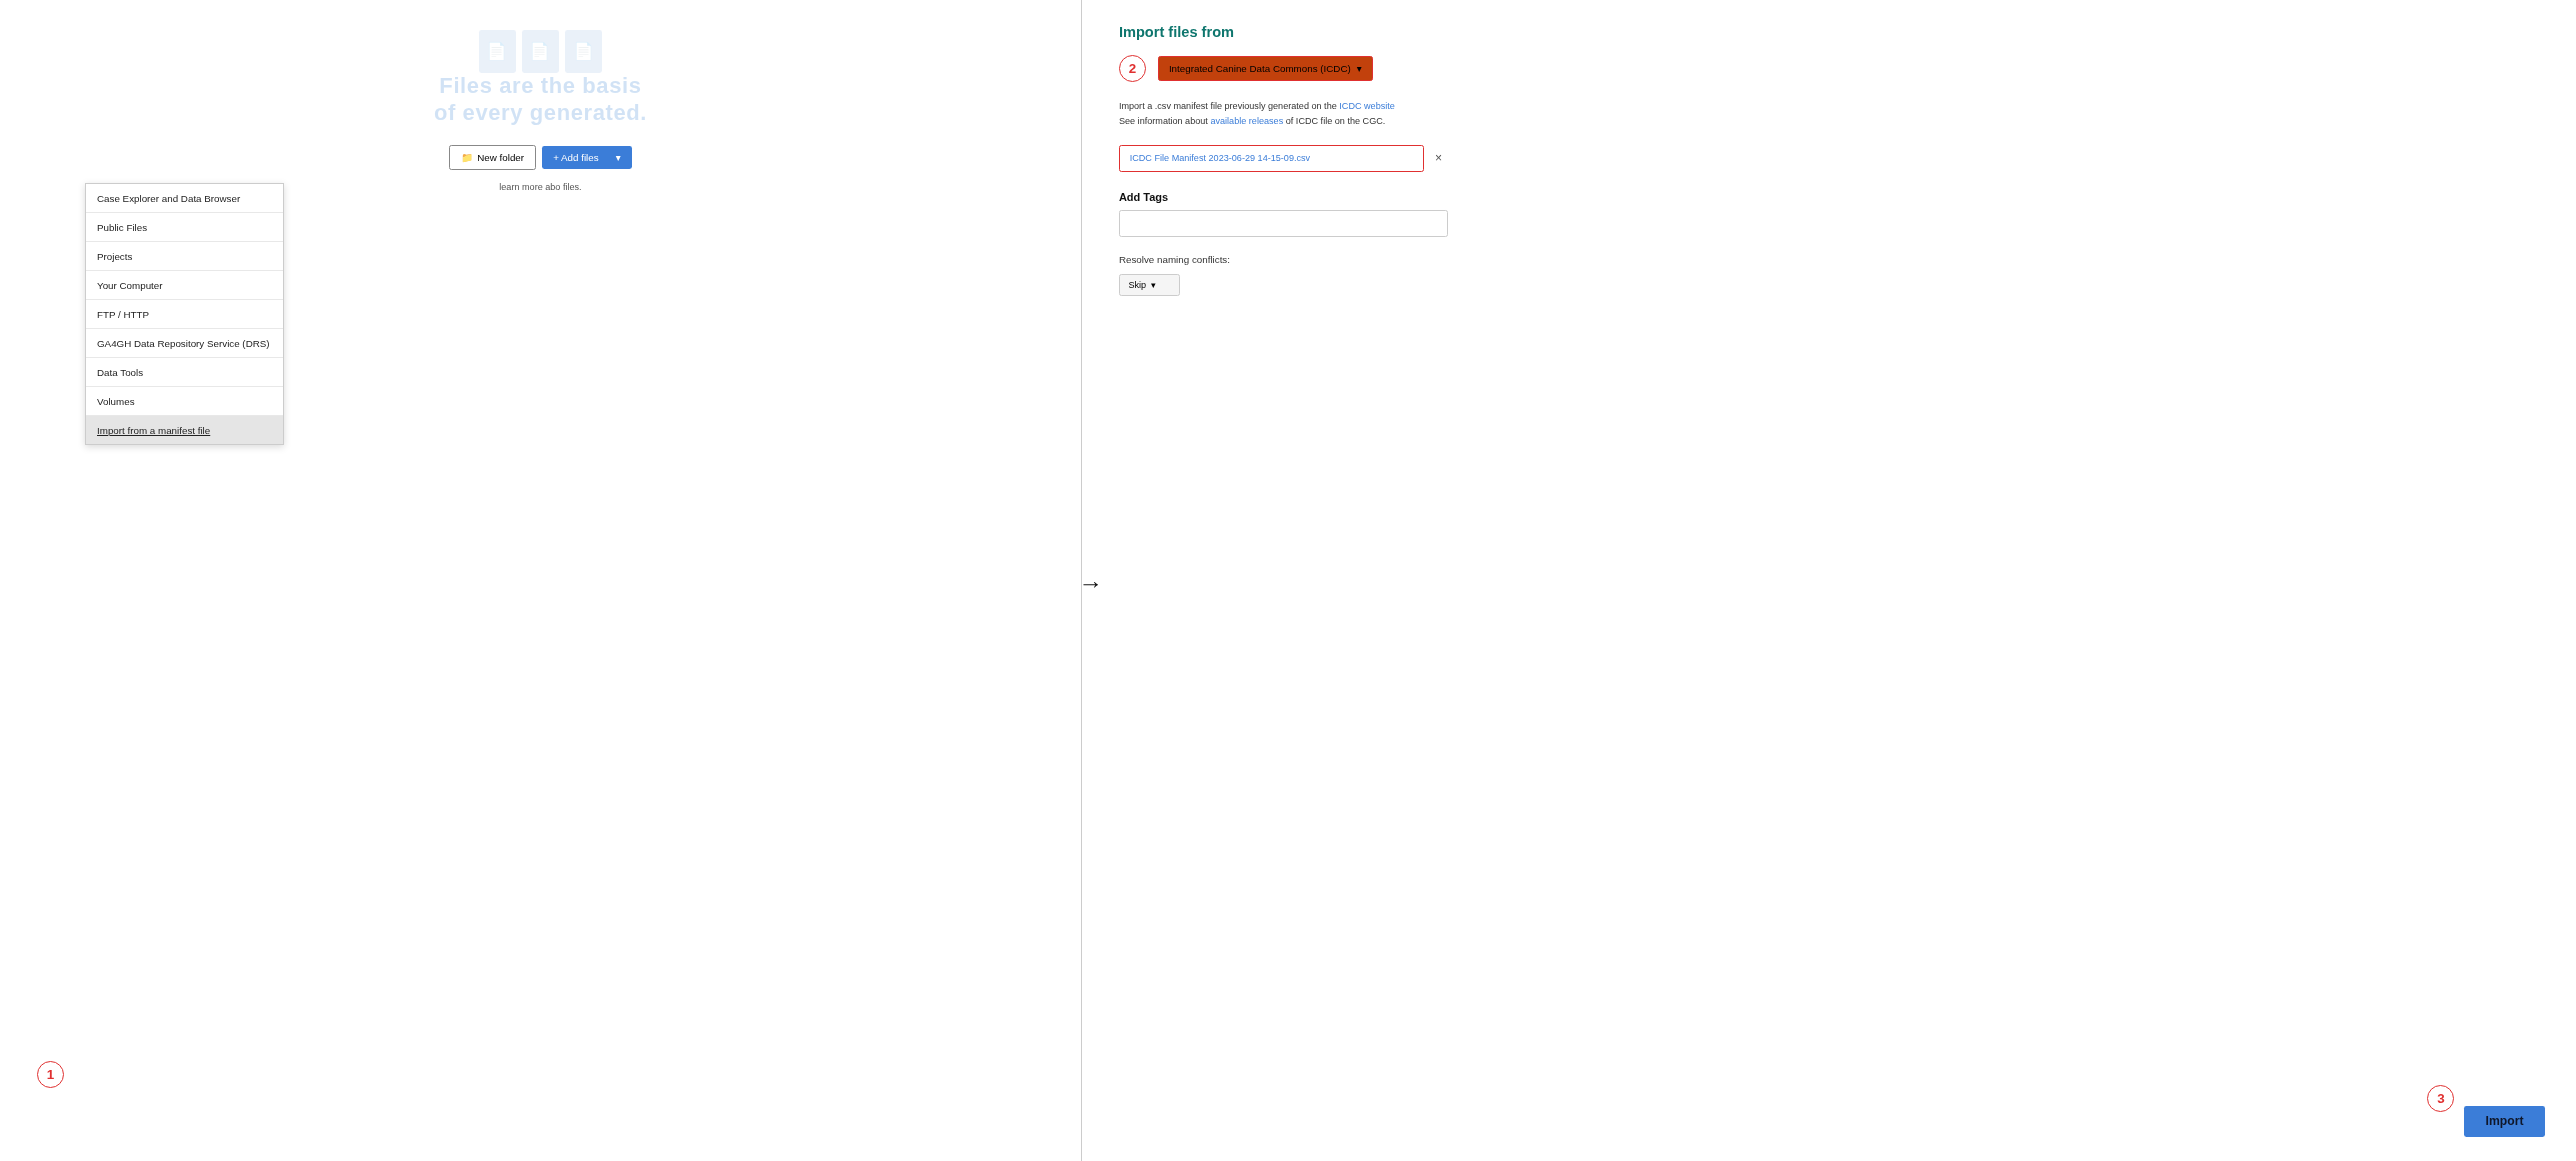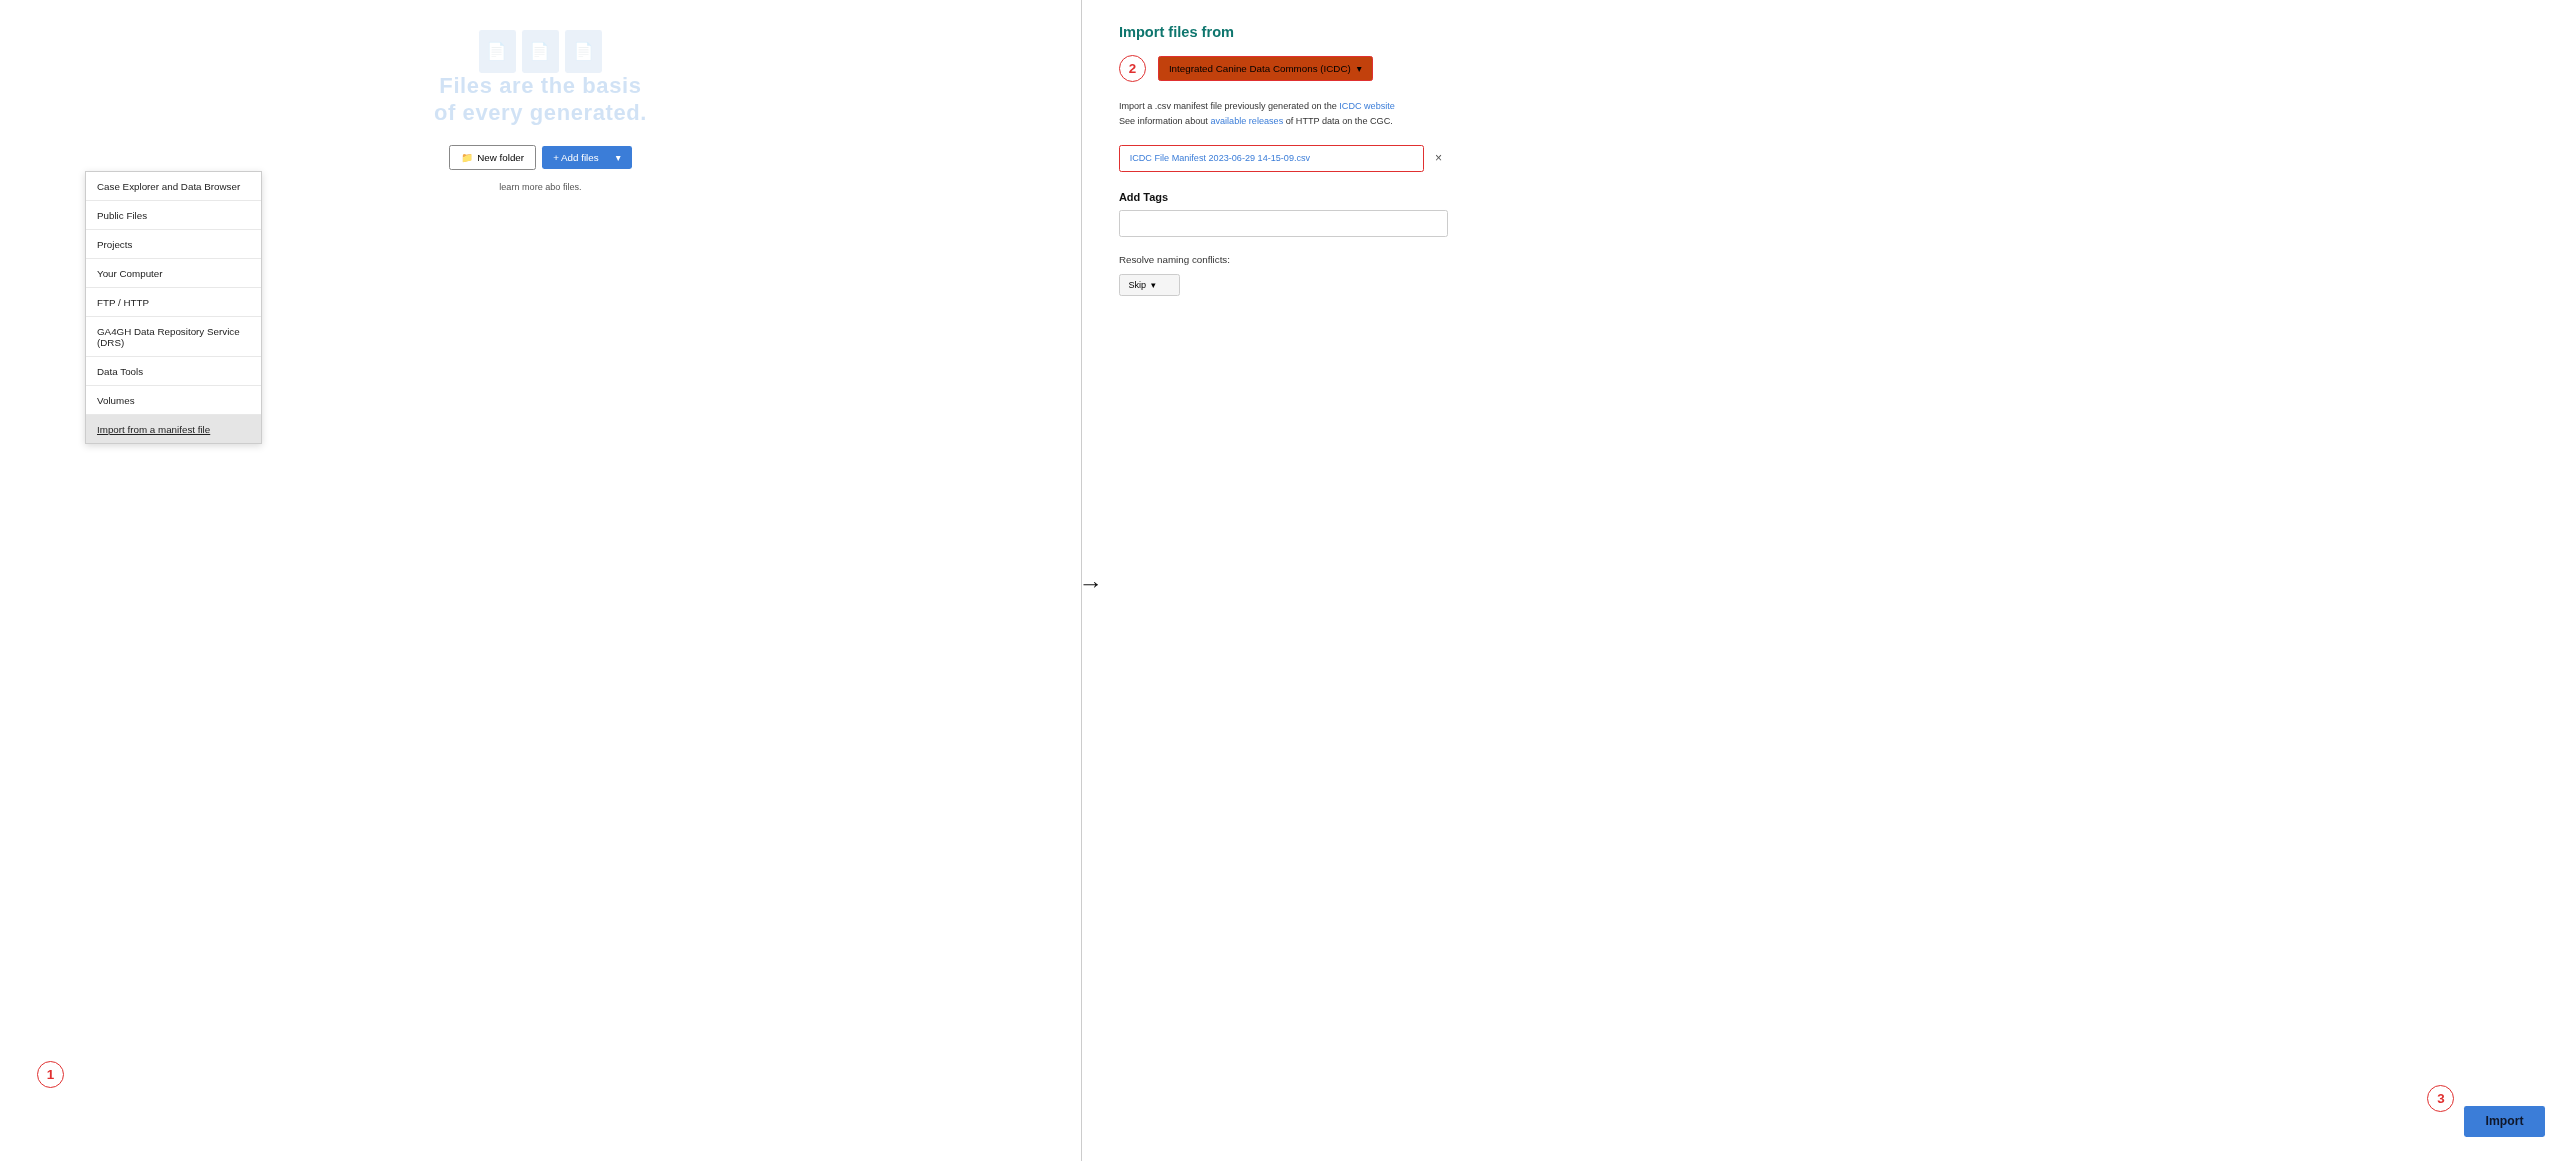--- a/index.html
+++ b/index.html
@@ -103,23 +103,23 @@
 
     .learn-more-text a {
       color: #3b7dd8;
       text-decoration: none;
     }
 
     .dropdown-menu {
       background: #fff;
       border: 0.6px solid #ccc;
       box-shadow: 0 2.4px 7.3px rgba(0,0,0,0.15);
-      width: 177px;
+      width: 199px;
       position: absolute;
-      top: 171px;
+      top: 183px;
       left: 85px;
       z-index: 10;
     }
 
     .dropdown-menu-item {
       padding: 8.5px 11px;
       font-size: 9.8px;
       color: #222;
       border-bottom: 0.6px solid #e8e8e8;
       cursor: pointer;
@@ -405,21 +405,21 @@
       <span>2</span>
     </div>
     <div class="source-dropdown">
       <span>Integrated Canine Data Commons (ICDC)</span>
       <span>▾</span>
     </div>
   </div>
 
   <div class="description-text">
     <span>Import a .csv manifest file previously generated on the </span><a href="#">ICDC website</a><br>
-    <span>See information about </span><a href="#">available releases</a><span> of HTTP data on the CGC.</span>
+    <span>See information about </span><a href="#">available releases</a><span> of ICDC file on the CGC.</span>
   </div>
 
   <div class="file-input-row">
     <div class="file-input-box">
       <span style="color:#3b7dd8;">ICDC File Manifest 2023-06-29 14-15-09.csv</span>
     </div>
     <button class="file-clear-btn">
       <span>×</span>
     </button>
   </div>

